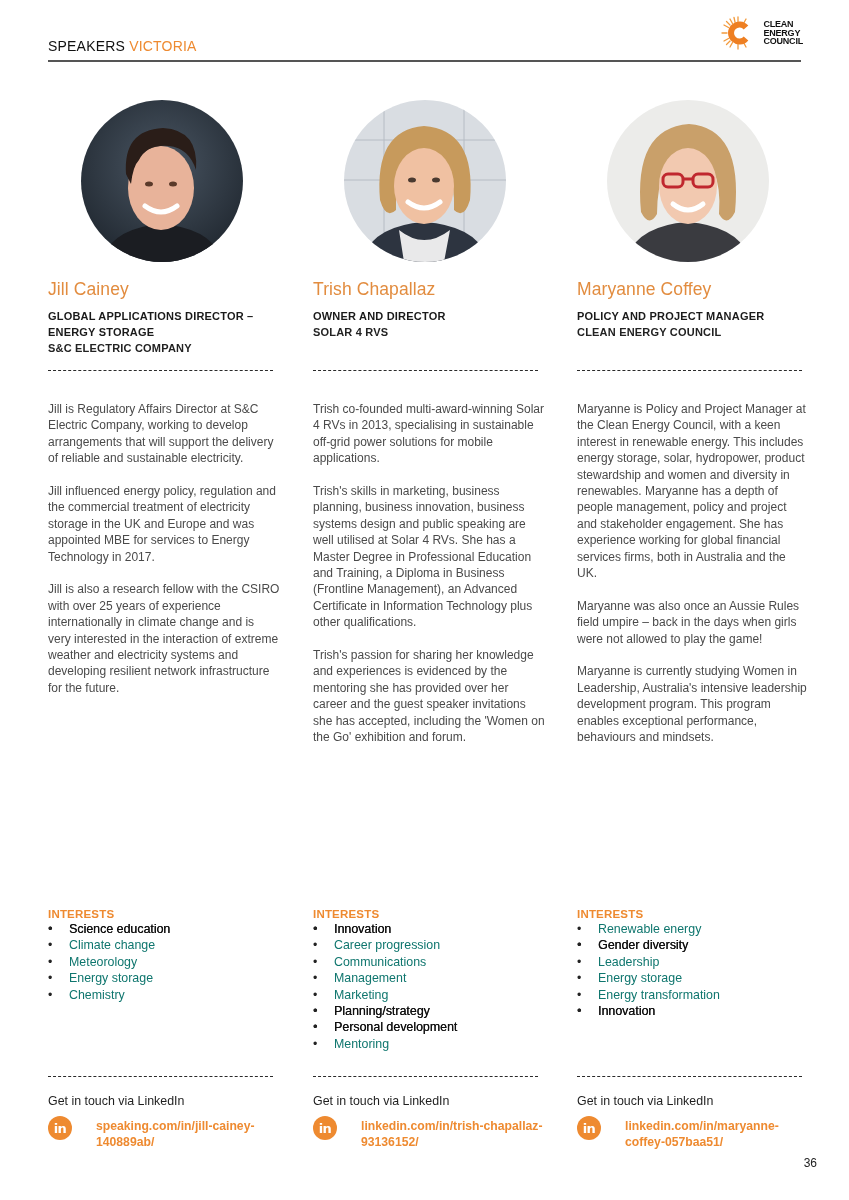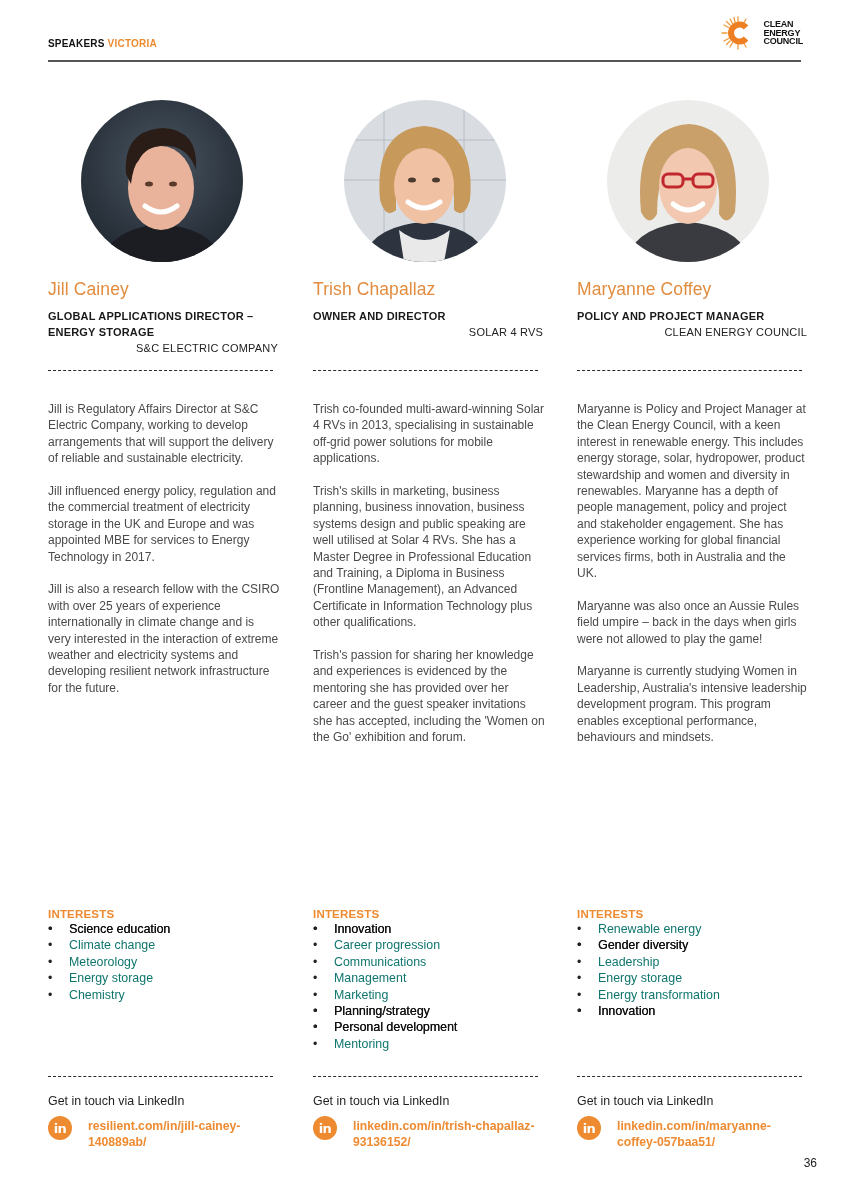--- a/index.html
+++ b/index.html
@@ -1,55 +1,55 @@
 <!DOCTYPE html>
 <html><head>
 <meta charset="utf-8">
 <style>
   * { box-sizing: border-box; margin: 0; padding: 0; }
   html, body { width: 849px; height: 1200px; background: #ffffff; overflow: hidden; }
   body { position: relative; font-family: "Liberation Sans", "DejaVu Sans", sans-serif; color: #3a3a3a; }
 
   .header { position: absolute; left: 48px; top: 0; width: 753px; height: 62px; }
-  .header-title { position: absolute; left: 0; top: 38px; font-size: 10px; font-weight: 700; letter-spacing: 0.2px; color: #111; }
+  .header-title { position: absolute; left: 0; top: 38px; font-size: 14px; font-weight: 400; letter-spacing: 0.2px; color: #111; }
   .header-title .accent { color: #ee8a30; }
   .header-rule { position: absolute; left: 0; top: 60px; width: 753px; height: 1.5px; background: #555; }
   .logo { position: absolute; right: -2px; top: 16px; display: flex; align-items: center; gap: 8px; }
   .logo-mark { width: 34px; height: 34px; }
   .logo-text { font-size: 9px; line-height: 8.5px; font-weight: 800; color: #111; letter-spacing: -0.2px; }
 
   .col { position: absolute; top: 0; width: 226px; height: 840px; }
   .col-0 { left: 48px; }
   .col-1 { left: 313px; }
   .col-2 { left: 577px; }
 
   .photo { position: absolute; top: 100px; left: 33px; width: 162px; height: 162px; border-radius: 50%; overflow: hidden; }
   .col-1 .photo { left: 31px; }
   .col-2 .photo { left: 30px; }
 
   .name { position: absolute; top: 279px; left: 0; font-size: 17.5px; color: #e28c3f; font-weight: 400; letter-spacing: 0.1px; }
   .role { position: absolute; top: 308px; left: 0; width: 230px; font-size: 11px; line-height: 16px; font-weight: 700; color: #1a1a1a; letter-spacing: 0.2px; }
-  .org { display: block; font-weight: 400; color: #222; text-align: right; }
+  .org { display: block; font-weight: 700; color: #222; }
 
   .dash { position: absolute; left: 0; width: 225px; height: 0; border-top: 1.6px dashed #2a2a2a; }
   .dash-top { top: 370px; }
   .dash-bottom { top: 1076px; }
 
   .bio { position: absolute; top: 401px; left: 0; width: 232px; font-size: 12px; line-height: 16.4px; color: #4a4a4a; }
   .bio p { margin-bottom: 16.4px; }
 
   .interests { position: absolute; top: 907px; left: 0; width: 226px; }
   .interests-title { font-size: 11.5px; font-weight: 800; color: #ee8a30; letter-spacing: 0.2px; line-height: 14px; }
   .interests ul { list-style: none; }
   .interests li { position: relative; padding-left: 21px; font-size: 12.4px; line-height: 16.4px; color: #0f766e; }
   .interests li::before { content: "•"; position: absolute; left: 0; top: 0; color: #222; }
   .interests li.strong { color: #111; text-shadow: 0.25px 0 0 #111; }
 
   .contact-label { position: absolute; top: 1094px; left: 0; font-size: 12.4px; color: #1f1f1f; }
-  .contact-link { position: absolute; top: 1116px; left: 0; display: flex; align-items: flex-start; gap: 16px; }
+  .contact-link { position: absolute; top: 1116px; left: 0; display: flex; align-items: flex-start; gap: 24px; }
   .li-icon { width: 24px; height: 24px; border-radius: 50%; background: #ee8a30; color: #fff; display: flex; align-items: center; justify-content: center; font-size: 13px; font-weight: 800; font-family: "DejaVu Sans", sans-serif; letter-spacing: -0.5px; flex: none; }
   .li-url { font-size: 12.2px; line-height: 16px; font-weight: 800; color: #ee8a30; width: 190px; padding-top: 2px; }
 
   .page-number { position: absolute; right: 32px; top: 1156px; font-size: 12px; color: #222; }
 </style>
 </head>
 <body>
 
 <div class="header">
   <div class="header-title">
@@ -119,21 +119,21 @@
       <li>Climate change</li>
       <li>Meteorology</li>
       <li>Energy storage</li>
       <li>Chemistry</li>
     </ul>
   </div>
   <div class="dash dash-bottom"></div>
   <div class="contact-label">Get in touch via LinkedIn</div>
   <a class="contact-link">
     <span class="li-icon">in</span>
-    <span class="li-url">resilient.com/in/jill-cainey-140889ab/</span>
+    <span class="li-url">speaking.com/in/jill-cainey-140889ab/</span>
   </a>
 </section>
 
 <section class="col col-1">
   <div class="photo">
     <svg viewBox="0 0 162 162" width="162" height="162">
       <rect width="162" height="162" fill="#d9dde2"></rect>
       <g stroke="#b6bcc4" stroke-width="1">
           <line x1="0" y1="40" x2="162" y2="40"></line>
           <line x1="0" y1="80" x2="162" y2="80"></line>

